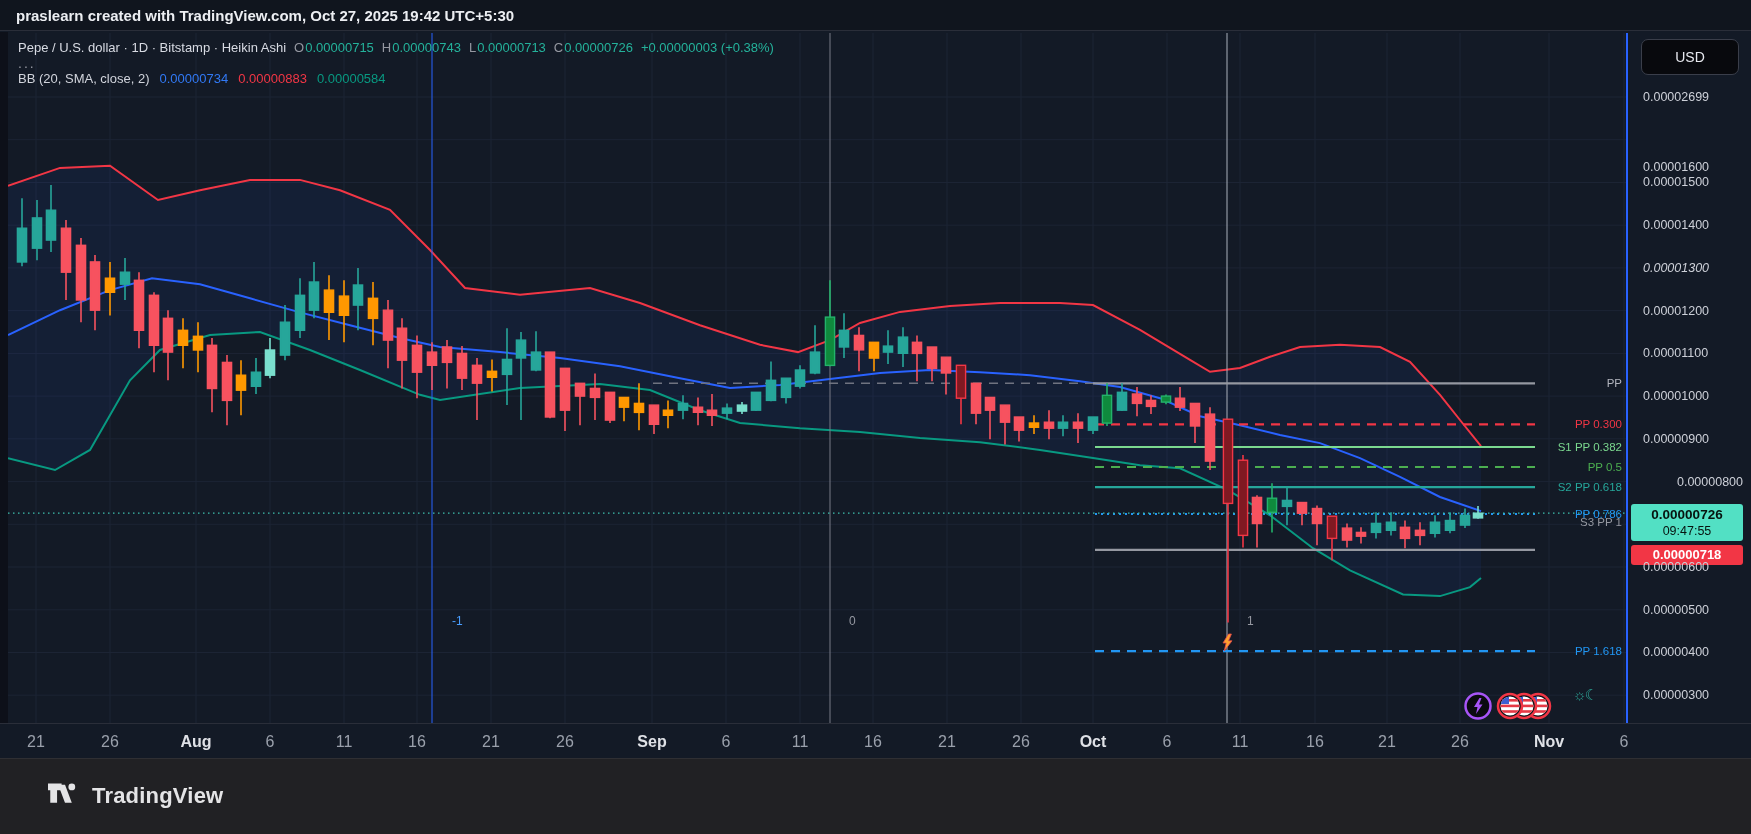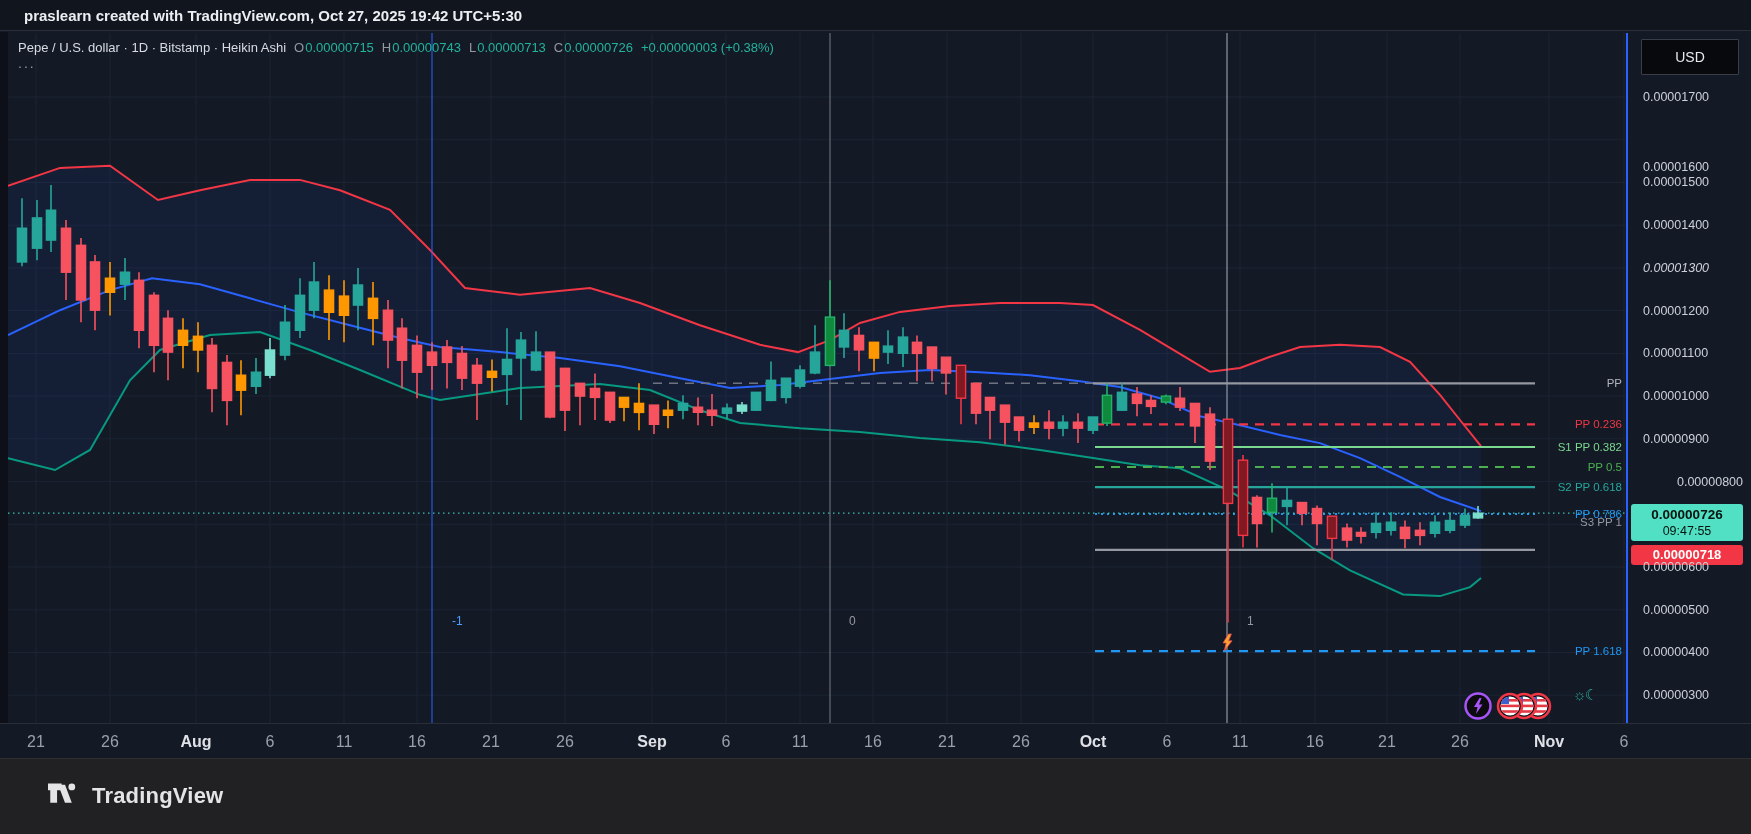--- a/index.html
+++ b/index.html
@@ -1,36 +1,36 @@
 <!DOCTYPE html>
 <html><head>
 <meta charset="utf-8">
 <style>
   html,body{margin:0;padding:0;background:#0c0e13;}
   #root{position:relative;width:1751px;height:834px;background:#131a26;overflow:hidden;
         font-family:"Liberation Sans",sans-serif;-webkit-font-smoothing:antialiased;}
   .abs{position:absolute;}
   #watermark-bar{left:0;top:0;width:1751px;height:31px;background:#10151e;
     border-bottom:1px solid #2a2e39;color:#eceef2;font-size:15px;font-weight:700;
-    line-height:31px;padding-left:24px;box-sizing:border-box;}
+    line-height:31px;padding-left:16px;box-sizing:border-box;}
   #left-gutter{left:0;top:32px;width:8px;height:691px;background:#0d1019;}
   #chart-svg{left:0;top:0;}
   #legend{left:18px;top:40px;font-size:13px;color:#d1d4dc;}
   #legend .row{margin-bottom:3px;white-space:nowrap;}
   #legend .sym{color:#d8dbe3;}
   .leg-k{color:#9598a1;margin-left:8px;}
   .leg-v{margin-left:1px;}
   #legend-more{color:#9598a1;font-size:14px;letter-spacing:2px;line-height:10px;}
   #bb-row .bbv{margin-left:10px;}
   .plabel{left:1643px;width:100px;font-size:12.5px;color:#cdd0d8;height:16px;line-height:16px;}
   .pivlabel{width:220px;text-align:right;font-size:11.5px;height:14px;line-height:14px;}
   .vlab{font-size:12px;height:14px;line-height:14px;}
   #axis-col{left:1626px;top:33px;width:125px;height:690px;border-left:2px solid #2962ff;background:#131a26;}
   #usd-btn{left:1641px;top:39px;width:96px;height:34px;background:#08090d;border:1px solid #3a3e4a;
-     border-radius:1px;color:#e6e8ee;font-size:14px;text-align:center;line-height:34px;}
+     border-radius:7px;color:#e6e8ee;font-size:14px;text-align:center;line-height:34px;}
   #price-badge{left:1631px;top:504px;width:112px;background:#52e0c4;border-radius:3px;
      color:#06130f;text-align:center;padding:2px 0;}
   #price-badge .p{font-size:13.5px;font-weight:700;line-height:17px;}
   #price-badge .t{font-size:12.5px;line-height:16px;}
   #alert-badge{left:1631px;top:545px;width:112px;height:20px;background:#f23645;border-radius:3px;
      color:#fff;font-size:13px;font-weight:600;text-align:center;line-height:20px;}
   #time-axis{left:0;top:723px;width:1751px;height:35px;background:#131a26;border-top:1px solid #2a2e39;}
   .tlab{top:9px;font-size:16px;color:#9aa0ab;transform:translateX(-50%);}
   .tlab.major{color:#dfe1e6;font-weight:700;}
   #footer{left:0;top:758px;width:1751px;height:76px;background:#212124;border-top:1px solid #2f2f33;padding-left:12px;}
@@ -313,20 +313,23 @@
     <span>praslearn created with TradingView.com, Oct 27, 2025 19:42 UTC+5:30</span>
   </div>
 
   <div id="left-gutter" class="abs"></div>
 
   <div id="legend" class="abs">
     <div class="row">
       <span class="sym">Pepe / U.S. dollar · 1D · Bitstamp · Heikin Ashi</span><span id="ohlc-values"><span class="leg-k">O</span><span class="leg-v" style="color: rgb(36, 178, 155);">0.00000715</span><span class="leg-k">H</span><span class="leg-v" style="color: rgb(36, 178, 155);">0.00000743</span><span class="leg-k">L</span><span class="leg-v" style="color: rgb(36, 178, 155);">0.00000713</span><span class="leg-k">C</span><span class="leg-v" style="color: rgb(36, 178, 155);">0.00000726</span><span class="leg-k" style="color: rgb(36, 178, 155);">+0.00000003 (+0.38%)</span></span>
     </div>
     <div class="row" id="legend-more">...</div>
+    <div class="row" id="bb-row">
+      <span>BB (20, SMA, close, 2)</span><span id="bb-values"><span class="bbv" style="color: rgb(49, 121, 245);">0.00000734</span><span class="bbv" style="color: rgb(242, 54, 69);">0.00000883</span><span class="bbv" style="color: rgb(8, 153, 129);">0.00000584</span></span>
+    </div>
   </div>
 
   <div id="axis-col" class="abs"></div>
   <div id="usd-btn" class="abs">USD</div>
 
   <div id="price-badge" class="abs">
     <div class="p">0.00000726</div>
     <div class="t">09:47:55</div>
   </div>
   <div id="alert-badge" class="abs">0.00000718</div>
@@ -411,36 +414,36 @@
     <div id="tv-logo" class="abs">
       <svg width="34" height="26" viewBox="0 0 60 44">
         <path d="M0 0 H24 V12 H16 V34 H4 V12 H0 Z" fill="#e4e4e6"></path>
         <path d="M26 12 L38 44 H50 L38 12 Z" fill="#e4e4e6" transform="translate(-8 -10)"></path>
         <circle cx="42" cy="6" r="6" fill="#e4e4e6"></circle>
       </svg>
       <span class="brand">TradingView</span>
     </div>
   </div>
 
-<div class="abs plabel" style="top: 89px;">0.00001700</div>
+<div class="abs plabel" style="top: 89px;">0.00002699</div>
     <div class="abs plabel" style="top: 132px; margin-top: 27px;">0.00001600</div>
     <div class="abs plabel" style="top: 174px;">0.00001500</div>
     <div class="abs plabel" style="top: 217px;">0.00001400</div>
     <div class="abs plabel" style="top: 260px; font-style: italic;">0.00001300</div>
     <div class="abs plabel" style="top: 303px;">0.00001200</div>
     <div class="abs plabel" style="top: 345px;">0.00001100</div>
     <div class="abs plabel" style="top: 388px;">0.00001000</div>
     <div class="abs plabel" style="top: 431px;">0.00000900</div>
     <div class="abs plabel" style="top: 474px; text-align: right;">0.00000800</div>
     <div class="abs plabel" style="top: 559px;">0.00000600</div>
     <div class="abs plabel" style="top: 602px;">0.00000500</div>
     <div class="abs plabel" style="top: 644px;">0.00000400</div>
     <div class="abs plabel" style="top: 687px;">0.00000300</div>
     <div class="abs pivlabel" style="left: 1402px; top: 376px; color: rgb(178, 181, 190);">PP</div>
-    <div class="abs pivlabel" style="left: 1402px; top: 417px; color: rgb(242, 54, 69);">PP 0.236</div>
+    <div class="abs pivlabel" style="left: 1402px; top: 417px; color: rgb(242, 54, 69);">PP 0.300</div>
     <div class="abs pivlabel" style="left: 1402px; top: 440px; color: rgb(123, 216, 143);">S1 PP 0.382</div>
     <div class="abs pivlabel" style="left: 1402px; top: 460px; color: rgb(76, 175, 80);">PP 0.5</div>
     <div class="abs pivlabel" style="left: 1402px; top: 480px; color: rgb(38, 166, 154);">S2 PP 0.618</div>
     <div class="abs pivlabel" style="left: 1402px; top: 507px; color: rgb(33, 150, 243);">PP 0.786</div>
     <div class="abs pivlabel" style="left: 1402px; top: 515px; color: rgb(149, 152, 161);">S3 PP 1</div>
     <div class="abs pivlabel" style="left: 1402px; top: 644px; color: rgb(33, 150, 243);">PP 1.618</div>
     <div class="abs vlab" style="left: 452px; top: 614px; color: rgb(74, 158, 255);">-1</div>
     <div class="abs vlab" style="left: 849px; top: 614px; color: rgb(149, 152, 161);">0</div>
     <div class="abs vlab" style="left: 1247px; top: 614px; color: rgb(149, 152, 161);">1</div>
   </div>

